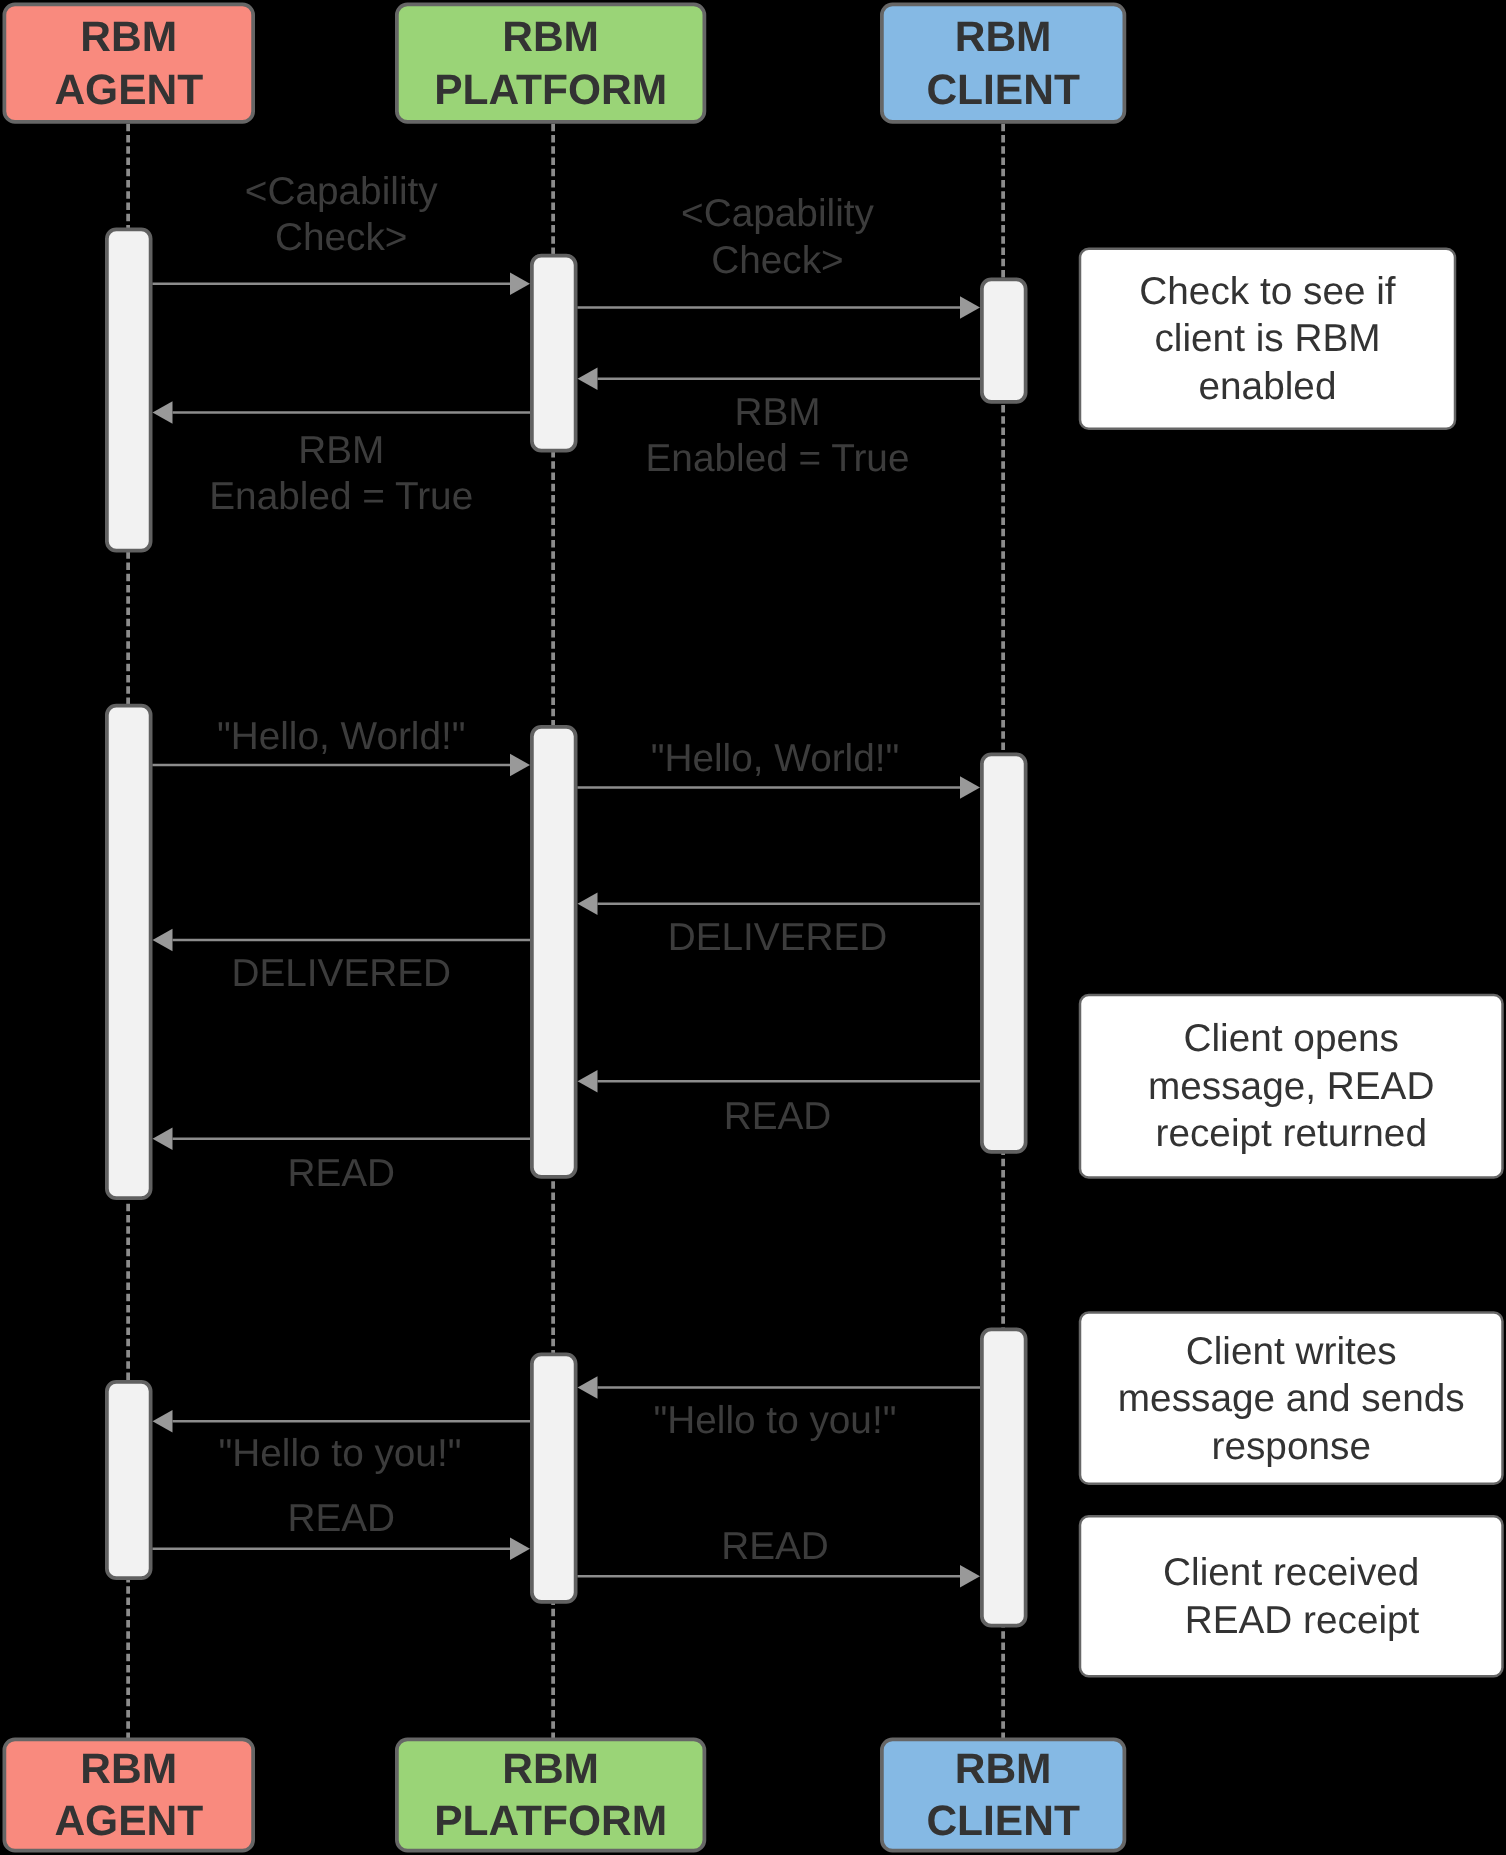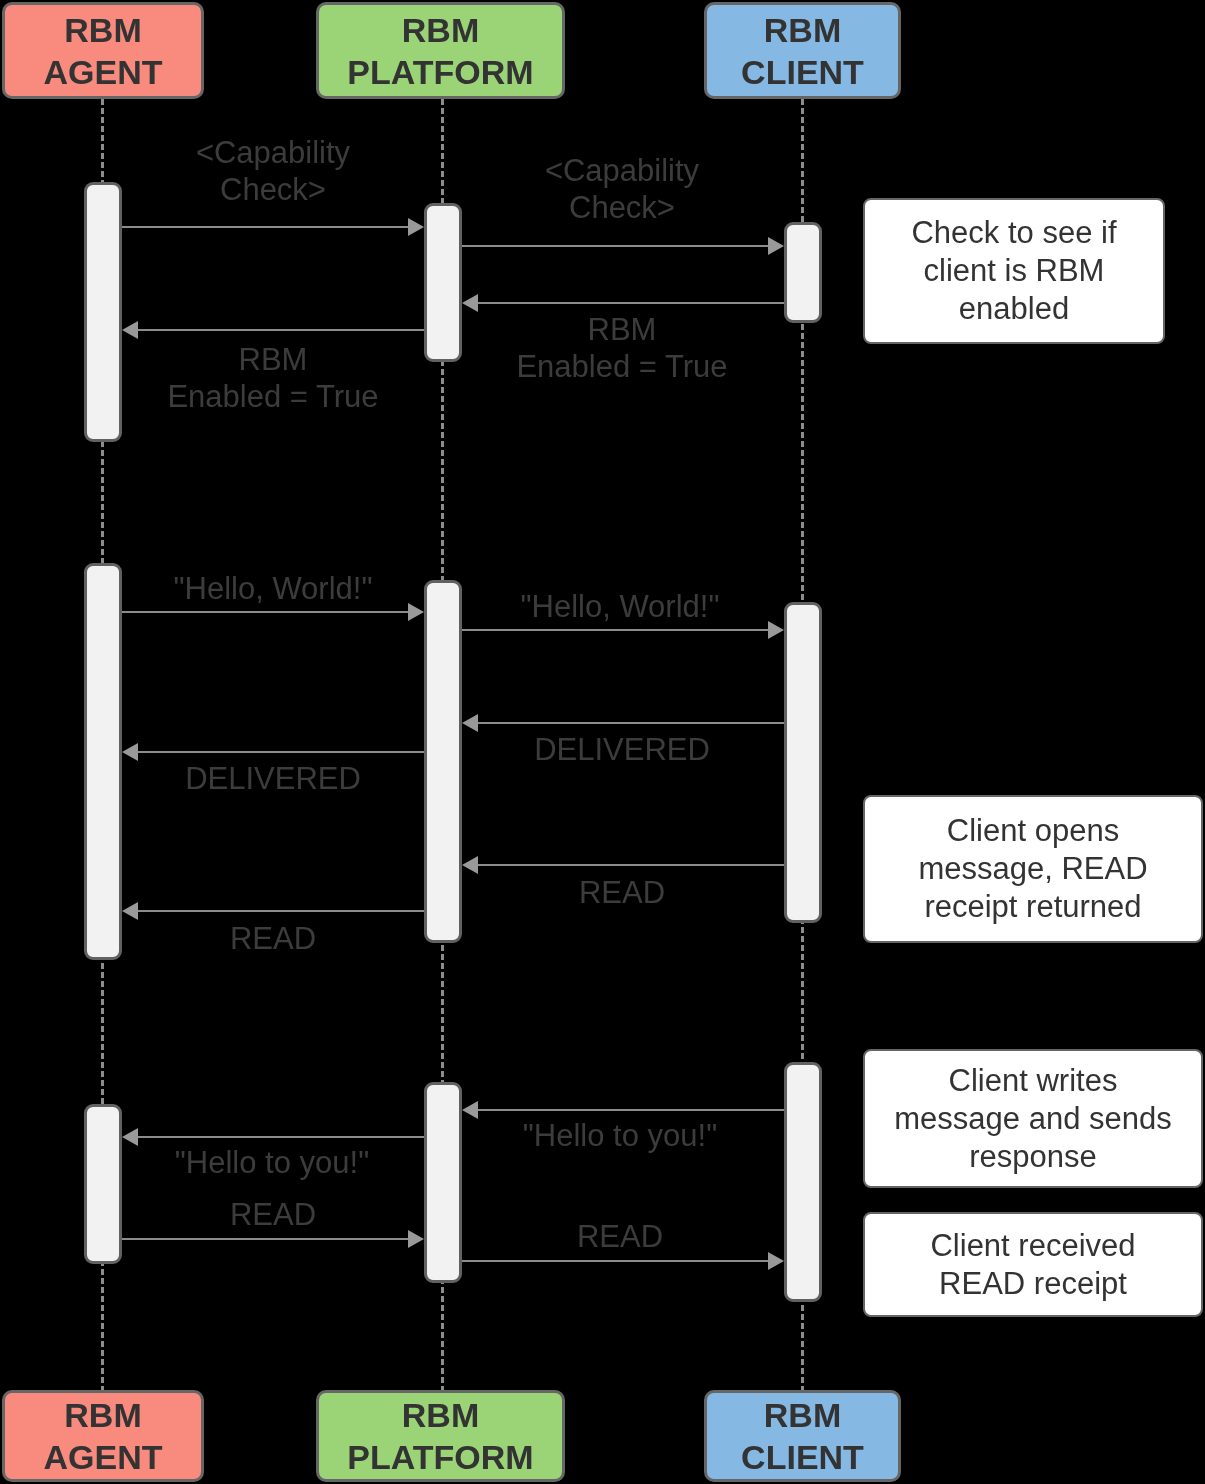--- a/index.html
+++ b/index.html
@@ -176,16 +176,16 @@
 
   <div class="note" style="left:863px; top:198px; width:302px; height:146px;">Check to see if
 client is RBM
 enabled</div>
   <div class="note" style="left:863px; top:795px; width:340px; height:148px;">Client opens
 message, READ
 receipt returned</div>
   <div class="note" style="left:863px; top:1023px; width:340px; height:139px;margin-top:26px;">Client writes
 message and sends
 response</div>
-  <div class="note" style="left:863px; top:1212px; width:340px; height:105px;">Client received
+  <div class="note" style="left:863px; top:1212px; width:340px; height:130px;text-align:right;">Client received
 READ receipt</div>
 
 </div>
 
 </body></html>

